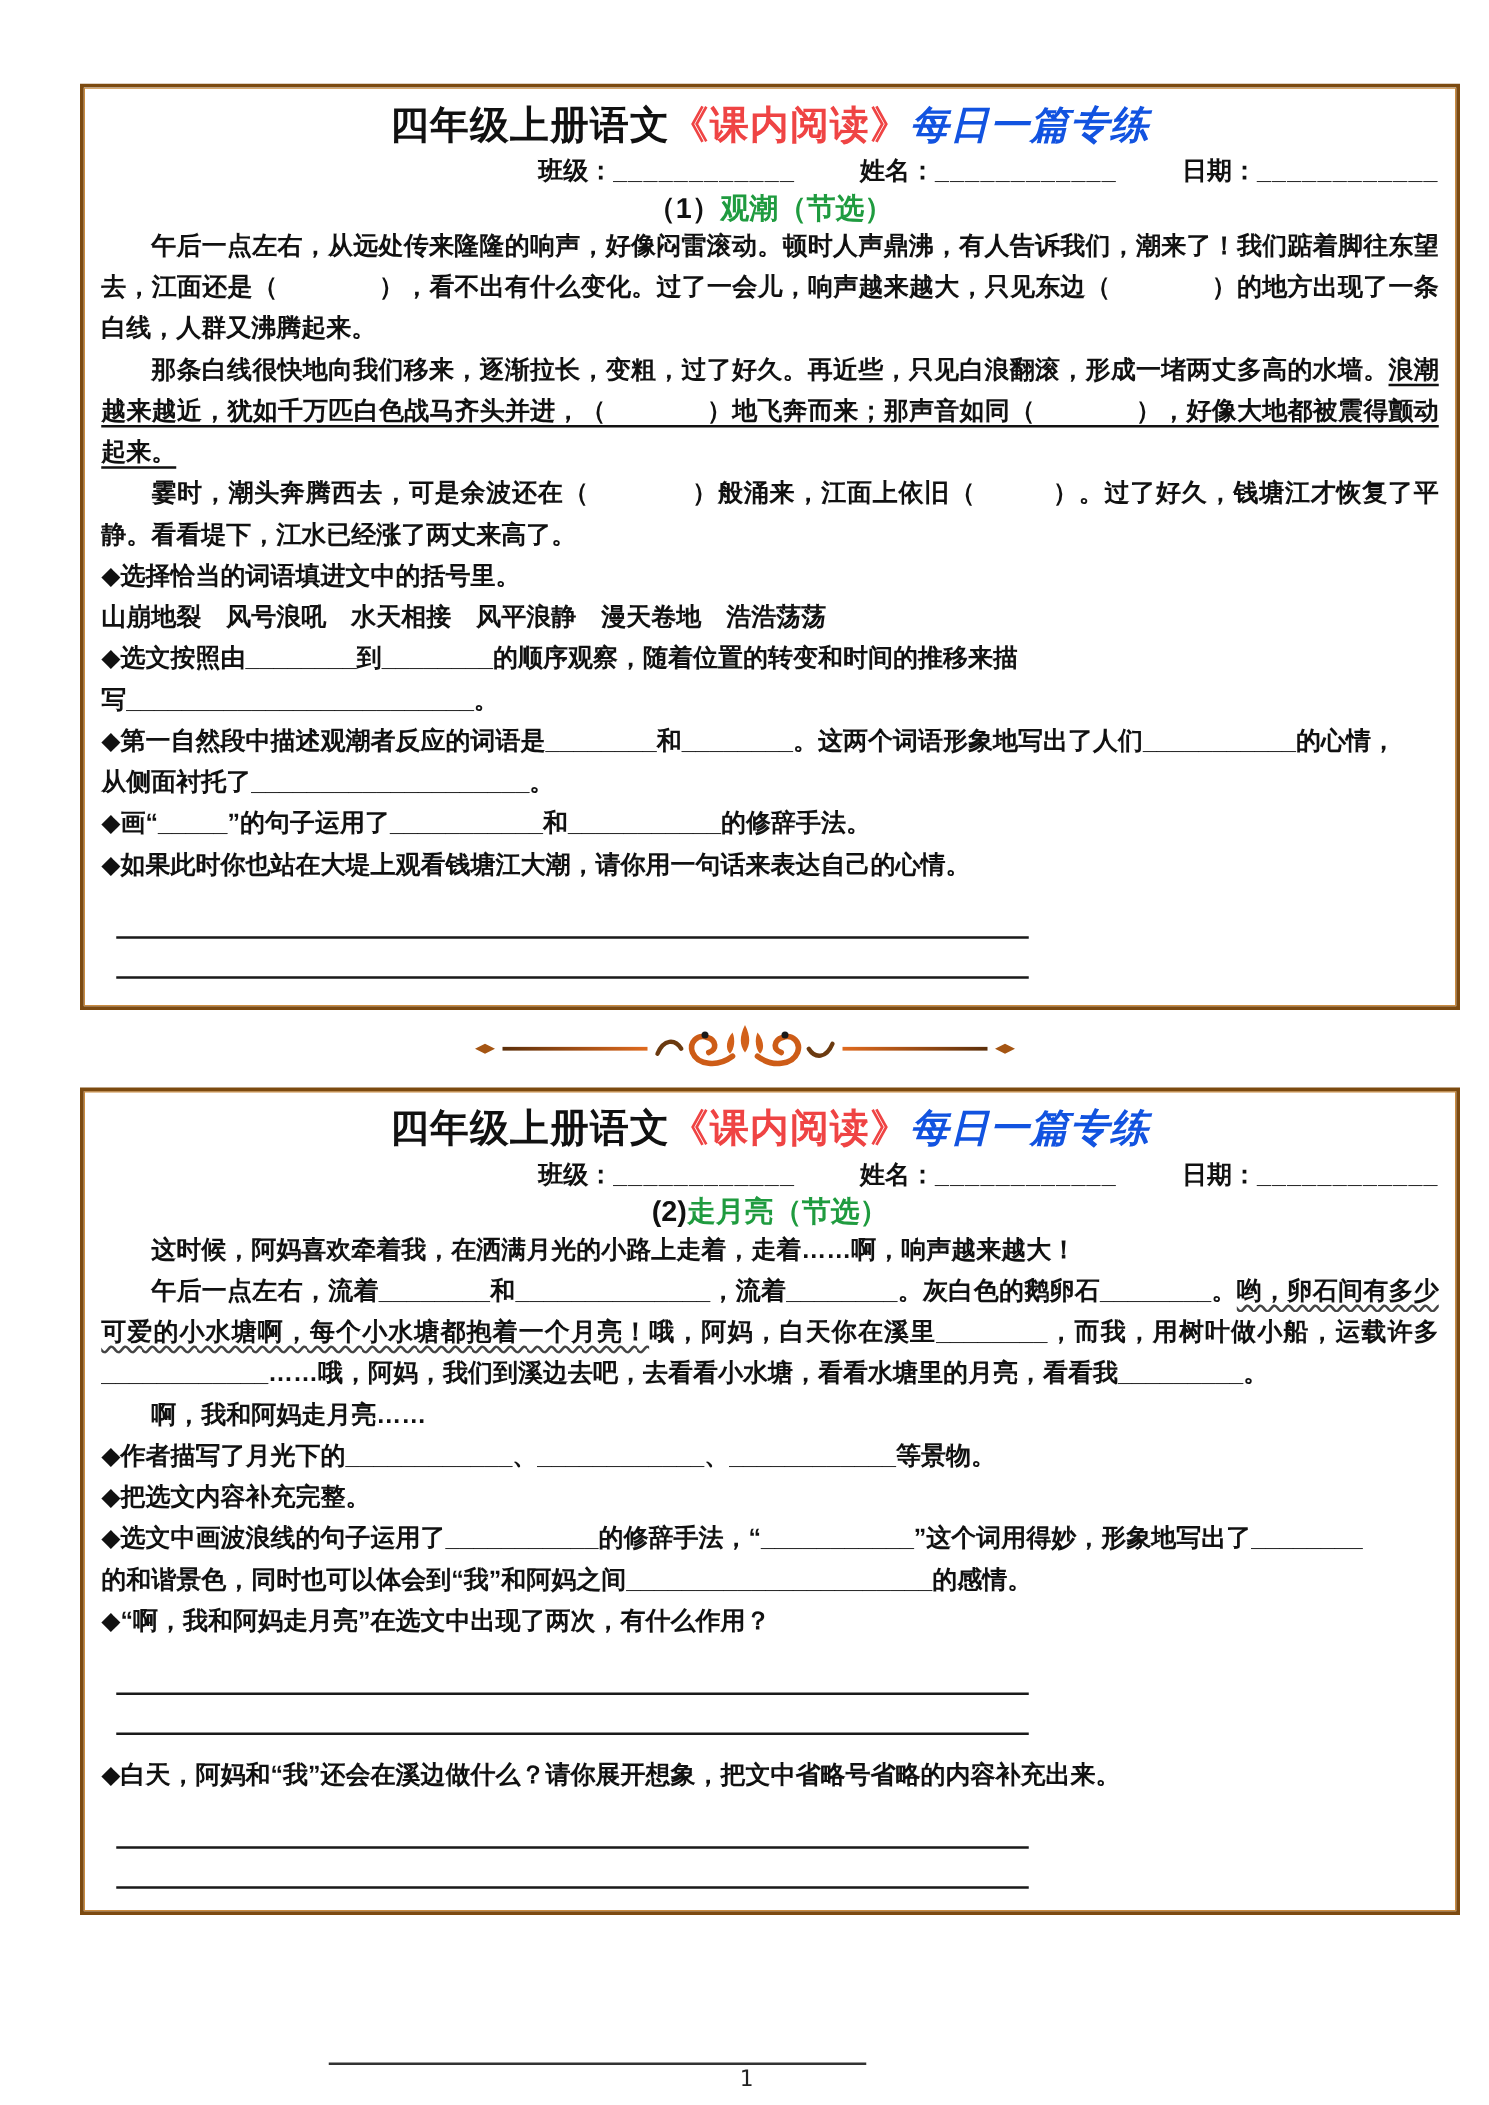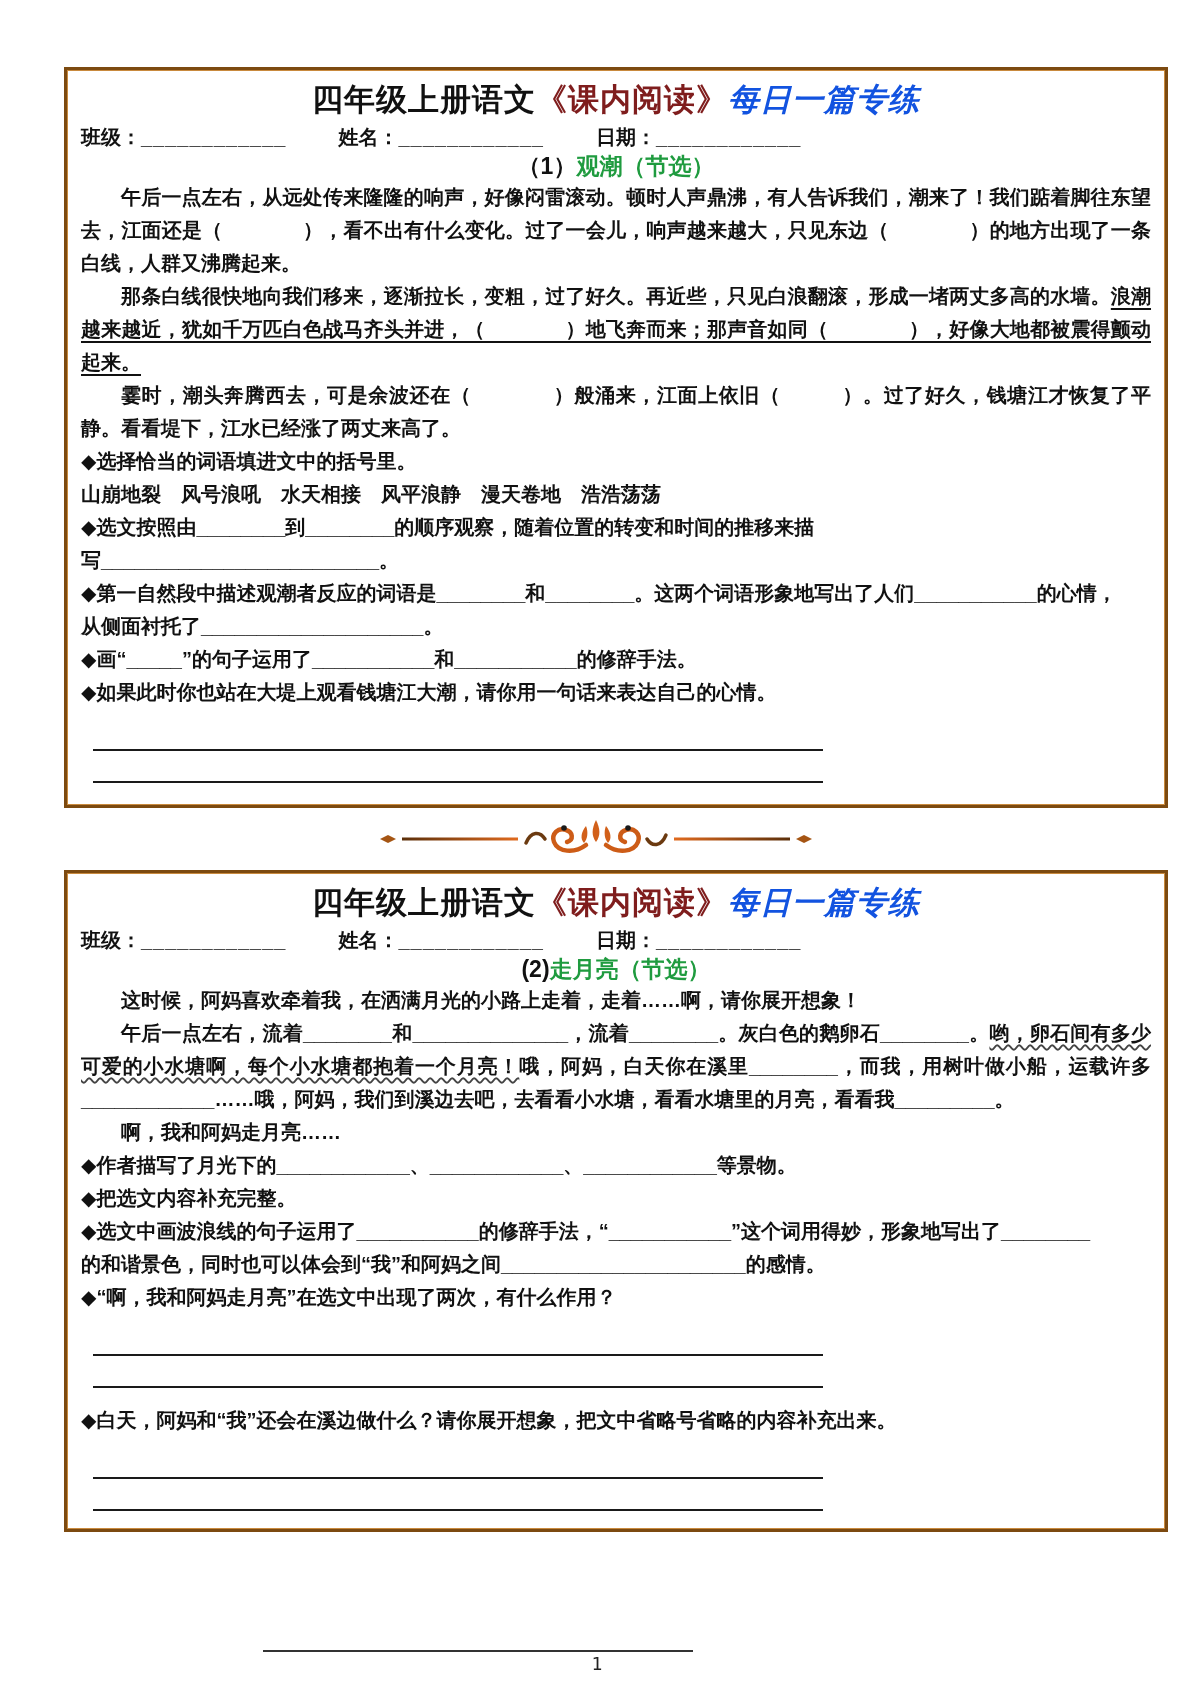--- a/index.html
+++ b/index.html
@@ -23,25 +23,25 @@
   .sheet-1{margin-top:67px;}
   .sheet-2{margin-top:0;}
   .title{
     margin:4px 0 2px 0;
     text-align:center;
     font-size:31px;
     font-weight:bold;
     letter-spacing:1px;
     line-height:40px;
   }
-  .t-red{color:#7f1d1d;}
+  .t-red{color:#ef4444;}
   .t-blue{color:#1253e0;font-style:italic;text-align:center;}
   .t-green{color:#1f9b3f;}
   .meta-row{
-    display:flex;justify-content:flex-start;gap:52px;
+    display:flex;justify-content:flex-end;gap:52px;
     font-size:20px;font-weight:bold;line-height:30px;
   }
   .meta-blank{letter-spacing:1px;}
   .subtitle{
     text-align:center;font-size:23px;font-weight:bold;line-height:29px;
   }
   .para{
     margin:0;font-size:20px;font-weight:bold;line-height:33px;
     text-align:justify;
   }
@@ -147,21 +147,21 @@
       <span>四年级上册语文</span><span class="t-red">《课内阅读》</span><span class="t-blue">每日一篇专练</span>
     </h1>
     <div class="meta-row">
       <span><span>班级：</span><span class="meta-blank">____________</span></span>
       <span><span>姓名：</span><span class="meta-blank">____________</span></span>
       <span><span>日期：</span><span class="meta-blank">____________</span></span>
     </div>
     <div class="subtitle">
       <span>(2)</span><span class="t-green">走月亮（节选）</span>
     </div>
-    <p class="para indent">这时候，阿妈喜欢牵着我，在洒满月光的小路上走着，走着……啊，请你展开想象！</p>
+    <p class="para indent">这时候，阿妈喜欢牵着我，在洒满月光的小路上走着，走着……啊，响声越来越大！</p>
     <p class="para indent"><span>午后一点左右，流着________和______________，流着________。灰白色的鹅卵石________。</span><span class="u-wavy">哟，卵石间有多少可爱的小水塘啊，每个小水塘都抱着一个月亮！</span><span>哦，阿妈，白天你在溪里________，而我，用树叶做小船，运载许多____________……哦，阿妈，我们到溪边去吧，去看看小水塘，看看水塘里的月亮，看看我_________。</span></p>
     <p class="para indent">啊，我和阿妈走月亮……</p>
     <p class="para">◆作者描写了月光下的____________、____________、____________等景物。</p>
     <p class="para">◆把选文内容补充完整。</p>
     <p class="para"><span>◆选文中画波浪线的句子运用了___________的修辞手法，“___________”这个词用得妙，形象地写出了________</span><br><span>的和谐景色，同时也可以体会到“我”和阿妈之间______________________的感情。</span></p>
     <p class="para">◆“啊，我和阿妈走月亮”在选文中出现了两次，有什么作用？</p>
     <div class="answer-line answer-gap"></div>
     <div class="answer-line"></div>
     <p class="para" style="margin-top:16px">◆白天，阿妈和“我”还会在溪边做什么？请你展开想象，把文中省略号省略的内容补充出来。</p>
     <div class="answer-line answer-gap"></div>

